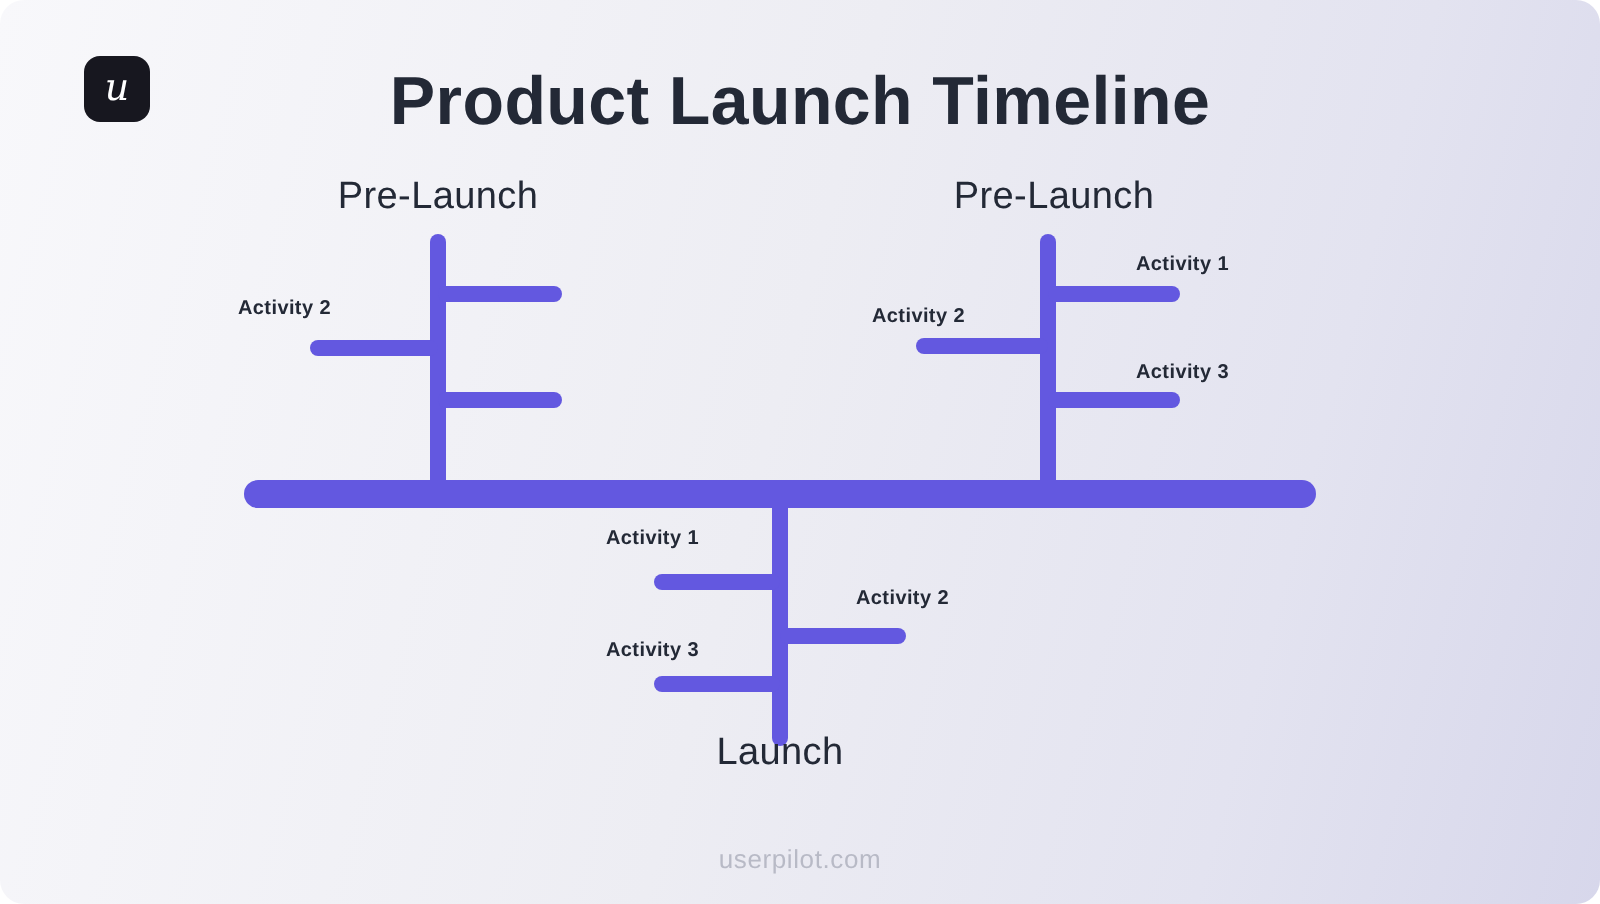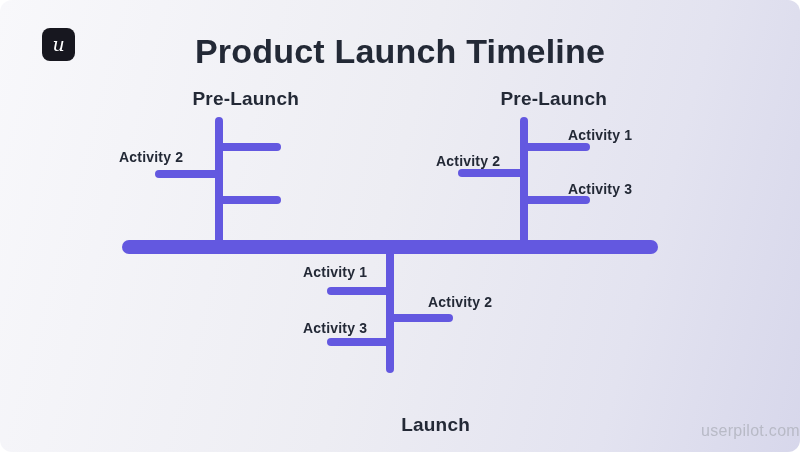--- a/index.html
+++ b/index.html
@@ -64,51 +64,51 @@
   .t-b2-r1 { left: 524px; top: 143px; width: 66px; }
   .t-b2-l1 { left: 458px; top: 169px; width: 66px; }
   .t-b2-r2 { left: 524px; top: 196px; width: 66px; }
   .t-b3-l1 { left: 327px; top: 287px; width: 63px; }
   .t-b3-r1 { left: 390px; top: 314px; width: 63px; }
   .t-b3-l2 { left: 327px; top: 338px; width: 63px; }
 
   
   .heading {
     width: 160px;
-    text-align: right;
+    text-align: center;
     font-size: 19px;
-    font-weight: 700;
+    font-weight: 400;
     color: #232936;
     letter-spacing: 0.2px;
   }
   .h-b1 { left: 139px; top: 88px; }
   .h-b2 { left: 447px; top: 88px; }
-  .h-b3 { left: 310px; top: 366px; margin-top: 48px; }
+  .h-b3 { left: 310px; top: 366px; }
 
   
   .activity {
-    font-size: 14px;
+    font-size: 10px;
     font-weight: 700;
     color: #232936;
     letter-spacing: 0.2px;
     white-space: nowrap;
   }
   .a-b1-2 { left: 119px; top: 149px; }
   .a-b2-1 { left: 568px; top: 127px; }
   .a-b2-2 { left: 436px; top: 153px; }
   .a-b2-3 { left: 568px; top: 181px; }
   .a-b3-1 { left: 303px; top: 264px; }
   .a-b3-2 { left: 428px; top: 294px; }
   .a-b3-3 { left: 303px; top: 320px; }
 
   
   .footer {
     left: 0; top: 422px; width: 100%;
-    text-align: right;
-    font-size: 16px;
+    text-align: center;
+    font-size: 13px;
     color: #B8BAC6;
     letter-spacing: 0.3px;
   }
 </style>
 </head>
 <body>
 
 <div id="canvas">
 
   <div class="abs logo">

